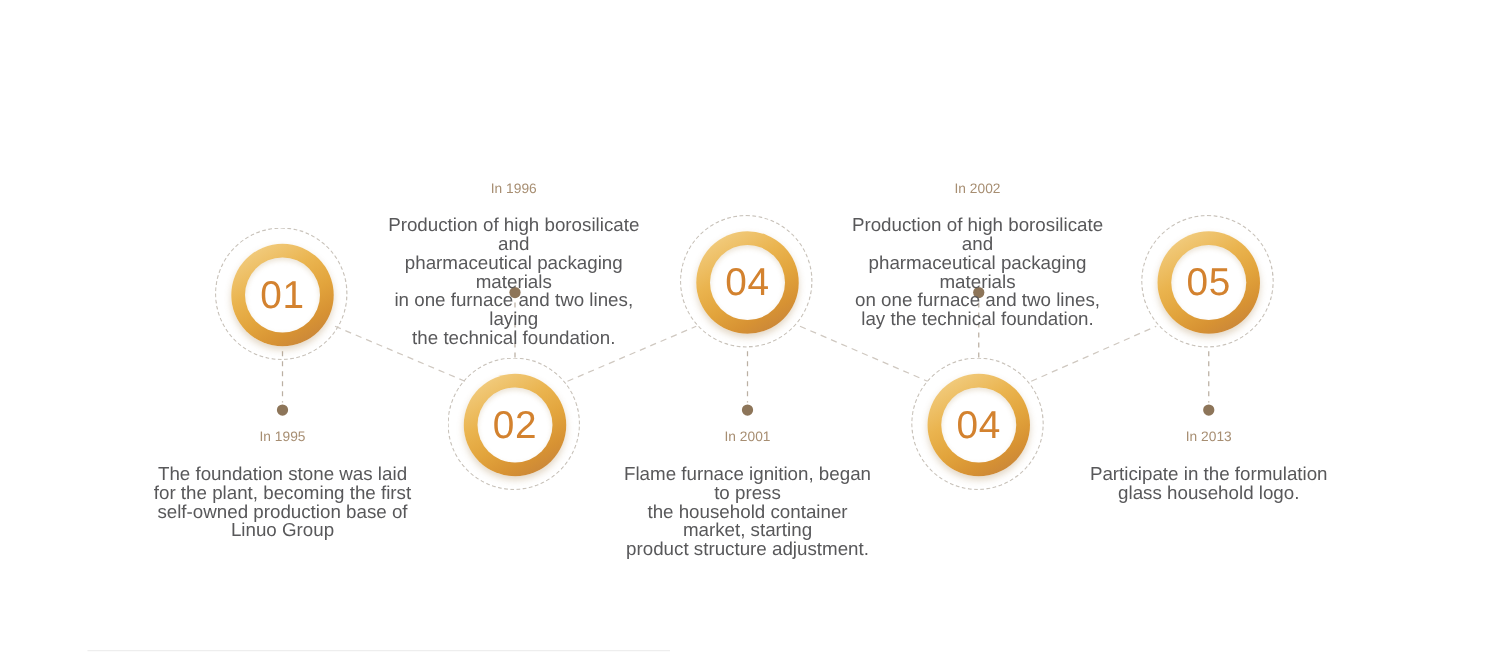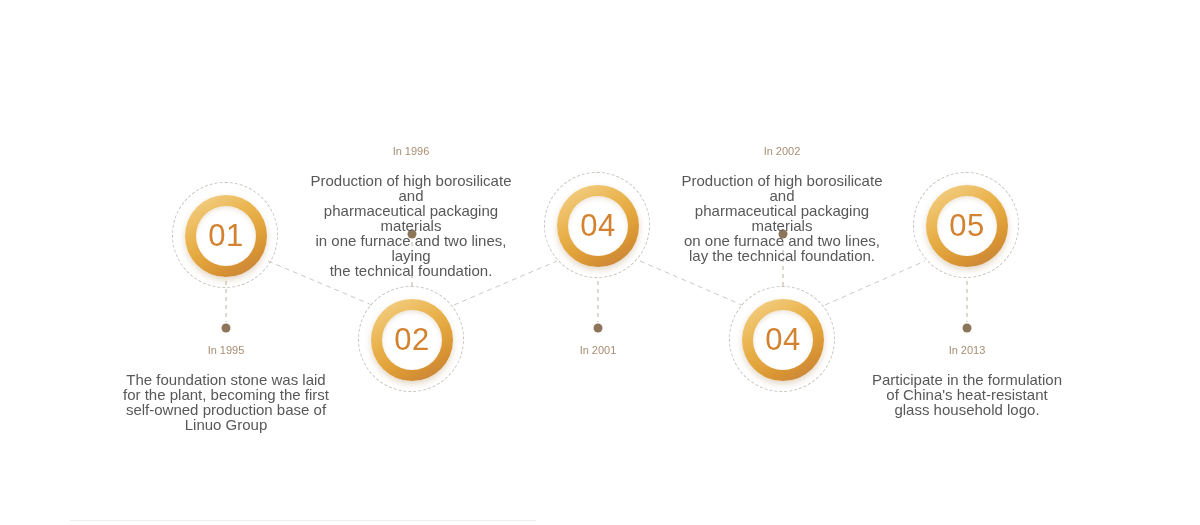--- a/index.html
+++ b/index.html
@@ -189,20 +189,25 @@
     </p>
   </div>
 
   <div class="node" style="left:598px; top:226px;">
     <div class="node-dashed-ring"></div>
     <div class="node-ring"></div>
     <div class="node-number">04</div>
   </div>
   <div class="text-block" style="left:598px; top:340px;">
     <p class="text-year">In 2001</p>
+    <p class="text-body">
+      <span>Flame furnace ignition, began to press</span>
+      <span>the household container market, starting</span>
+      <span>product structure adjustment.</span>
+    </p>
   </div>
 
   <div class="node" style="left:783px; top:340px;">
     <div class="node-dashed-ring"></div>
     <div class="node-ring"></div>
     <div class="node-number">04</div>
   </div>
   <div class="text-block" style="left:782px; top:141px;">
     <p class="text-year">In 2002</p>
     <p class="text-body">
@@ -215,20 +220,19 @@
 
   <div class="node" style="left:967px; top:226px;">
     <div class="node-dashed-ring"></div>
     <div class="node-ring"></div>
     <div class="node-number">05</div>
   </div>
   <div class="text-block" style="left:967px; top:340px;">
     <p class="text-year">In 2013</p>
     <p class="text-body">
       <span>Participate in the formulation</span>
-      <span>of China's heat-resistant</span>
       <span>glass household logo.</span>
     </p>
   </div>
 
   <div id="bottom-rule"></div>
 
 </div>
 
 </body></html>

